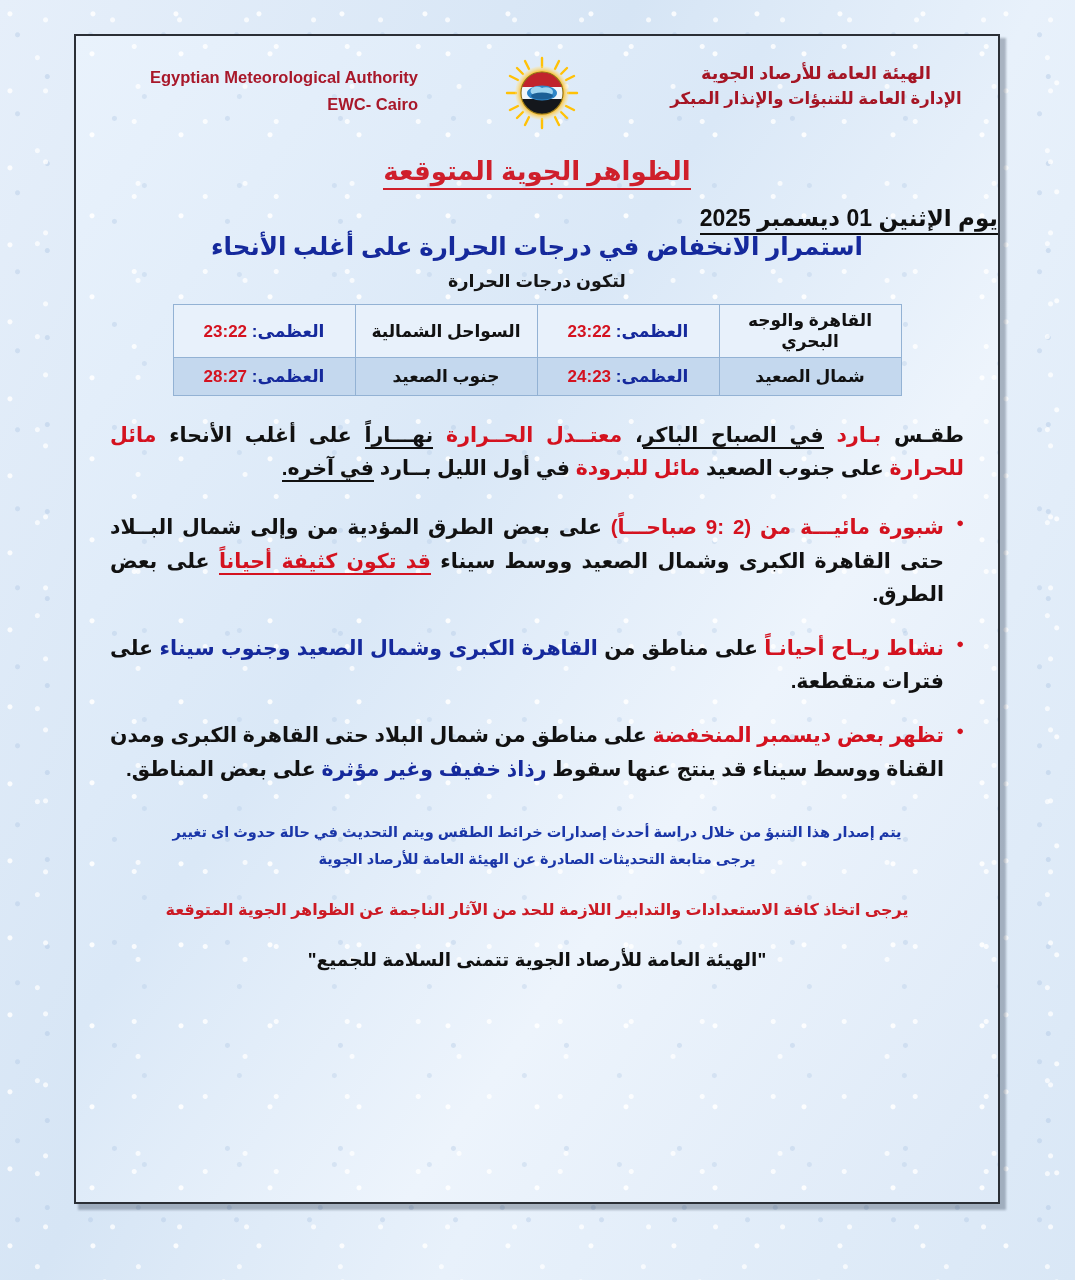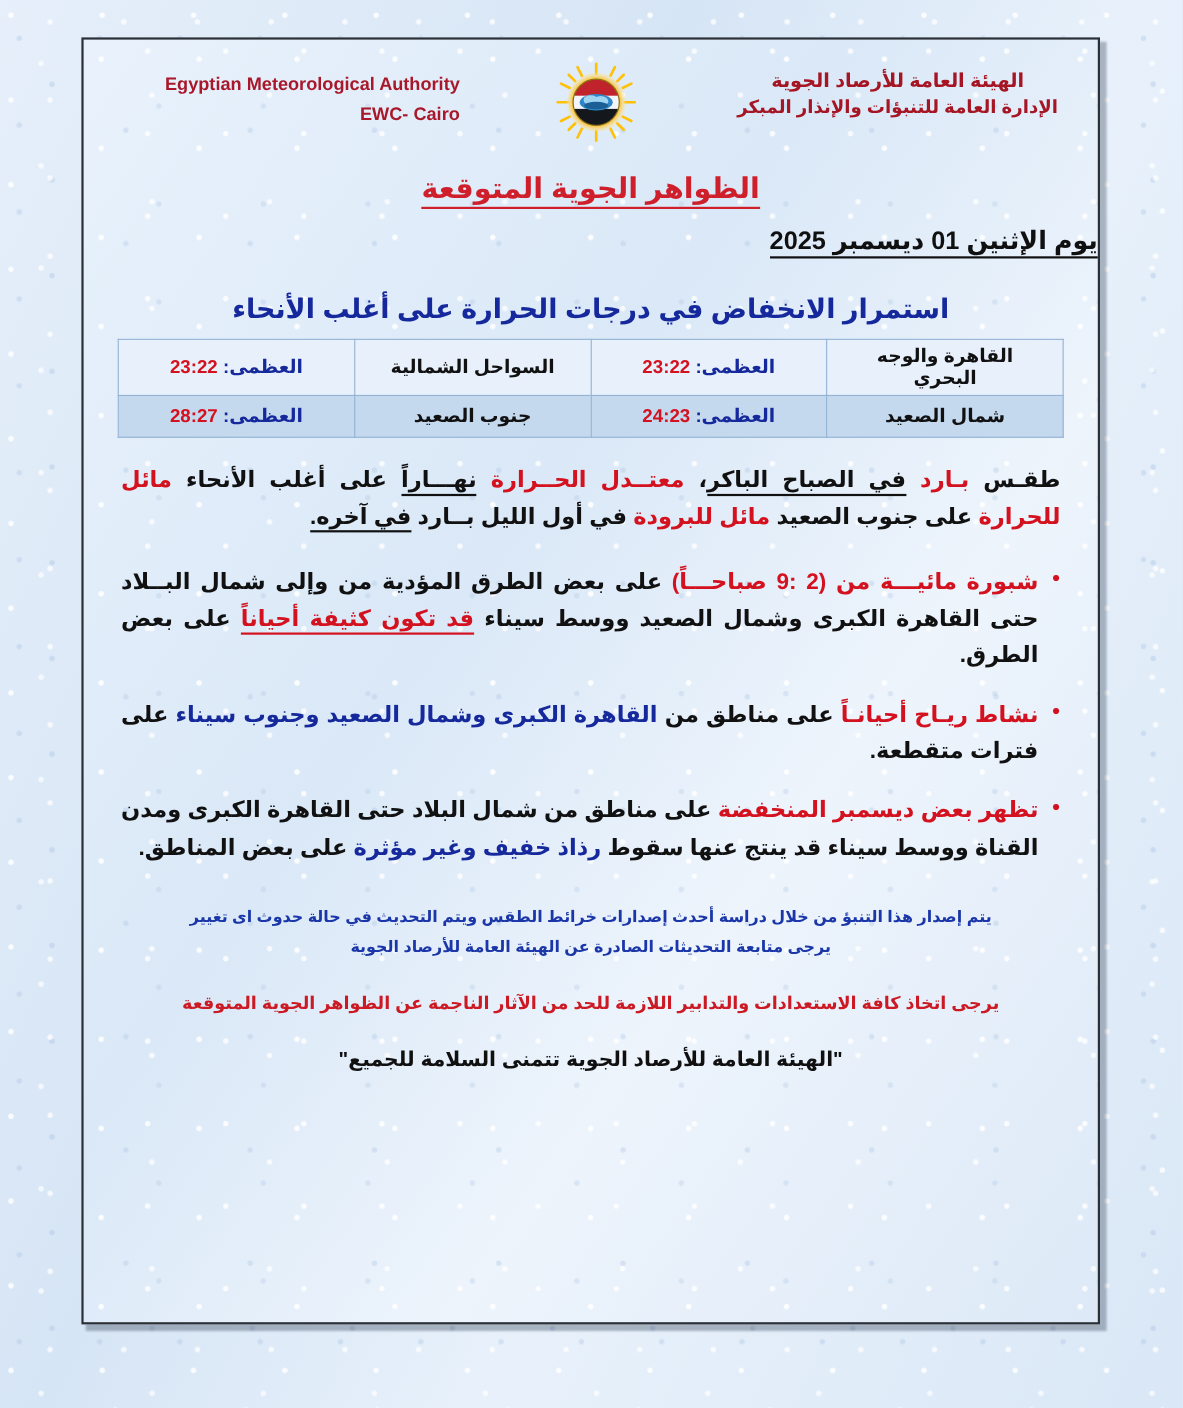--- a/index.html
+++ b/index.html
@@ -130,33 +130,32 @@
   .date-line span {
     border-bottom: 2.5px solid #101010;
     padding-bottom: 2px;
   }
 
   .headline {
     text-align: center;
     color: #15299c;
     font-weight: bold;
     font-size: 24.5px;
-    margin-top: 34px;
   }
   .sub-headline {
     text-align: center;
     color: #151515;
     font-weight: bold;
     font-size: 17.5px;
     margin-top: 10px;
   }
 
   
   .temp-table {
-    width: 860px;
+    width: 729px;
     margin: 12px auto 0 auto;
     border-collapse: collapse;
     direction: rtl;
     table-layout: fixed;
   }
   .temp-table td {
     border: 1px solid #93b2d4;
     padding: 5px 14px;
     font-size: 17px;
     font-weight: bold;
@@ -297,20 +296,21 @@
     </div>
   </div>
 
   <div class="main-title">
     <span>الظواهر الجوية المتوقعة</span>
   </div>
   <div class="date-line">
     <span>يوم الإثنين 01 ديسمبر 2025</span>
   </div>
   <div class="headline">استمرار الانخفاض في درجات الحرارة على أغلب الأنحاء</div>
+  <div class="sub-headline">لتكون درجات الحرارة</div>
 
   <table class="temp-table">
     <tbody>
       <tr class="row-a">
         <td class="cell-region">القاهرة والوجه البحري</td>
         <td class="cell-value">
           <span class="lbl">العظمى:</span>
           <span class="val">23:22</span>
         </td>
         <td class="cell-region">السواحل الشمالية</td>

